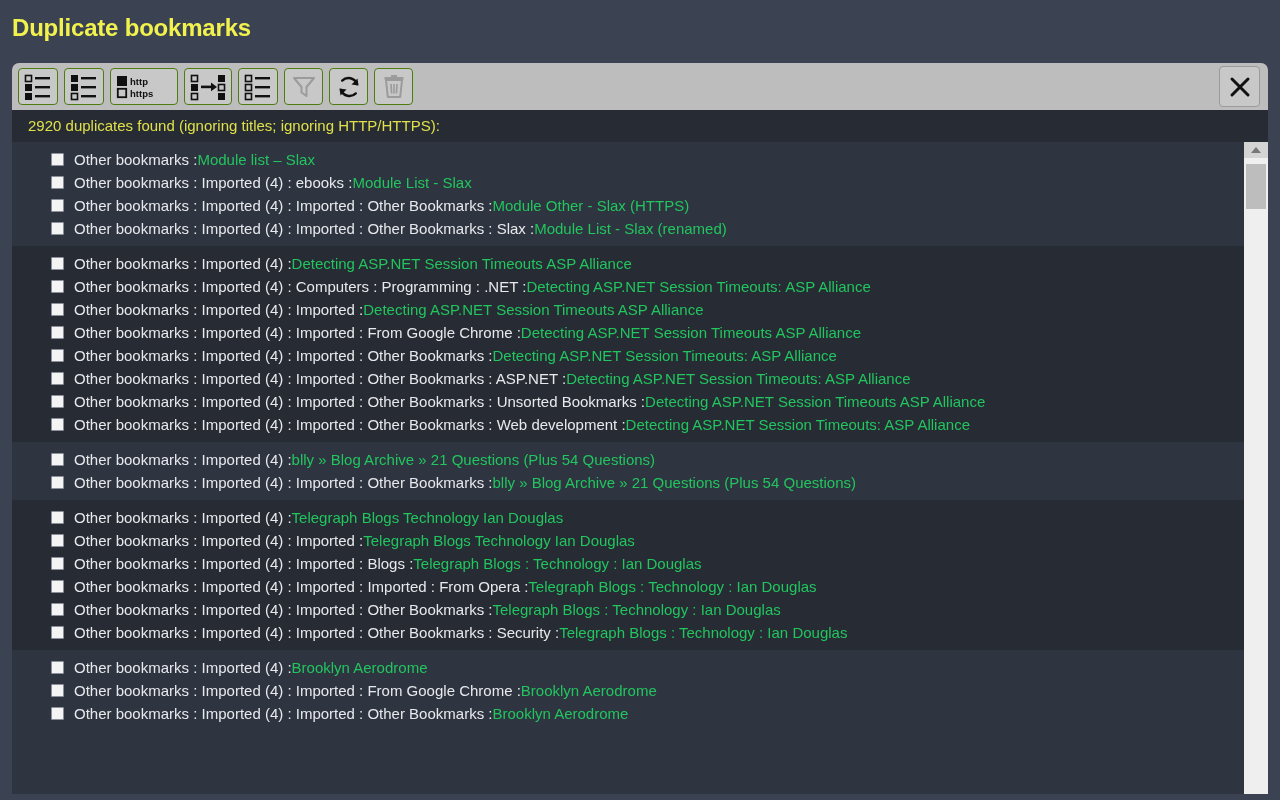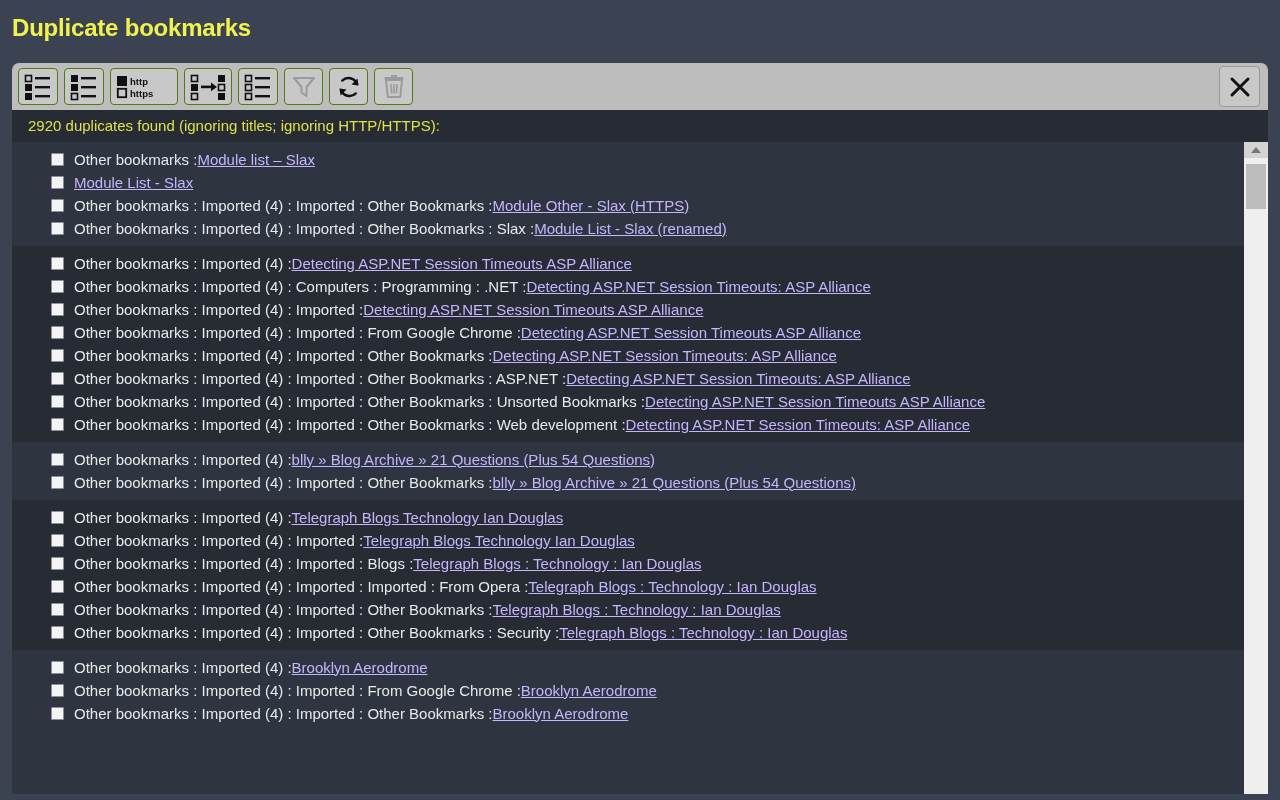--- a/index.html
+++ b/index.html
@@ -125,22 +125,21 @@
     margin-right: 10px;
     cursor: pointer;
   }
   .path {
     font-size: 15px;
     color: #e8e9ec;
     line-height: 18px;
   }
   .link {
     font-size: 15px;
-    color: #c4b5fd;
-    text-decoration: underline;
+    color: #22c55e;
     cursor: pointer;
     line-height: 18px;
   }
 
   
   .scrollbar {
     width: 24px;
     height: 652px;
     background: #efefef;
     display: flex;
@@ -282,20 +281,21 @@
   <div class="listwrap">
     <div class="listcol" id="list-column">
         <div class="group alt">
           <div class="row">
             <div class="cb"></div>
             <span class="path">Other bookmarks : </span>
             <span class="link">Module list – Slax</span>
           </div>
           <div class="row">
             <div class="cb"></div>
+            <span class="path">Other bookmarks : Imported (4) : ebooks : </span>
             <span class="link">Module List - Slax</span>
           </div>
           <div class="row">
             <div class="cb"></div>
             <span class="path">Other bookmarks : Imported (4) : Imported : Other Bookmarks : </span>
             <span class="link">Module Other - Slax (HTTPS)</span>
           </div>
           <div class="row">
             <div class="cb"></div>
             <span class="path">Other bookmarks : Imported (4) : Imported : Other Bookmarks : Slax : </span>

